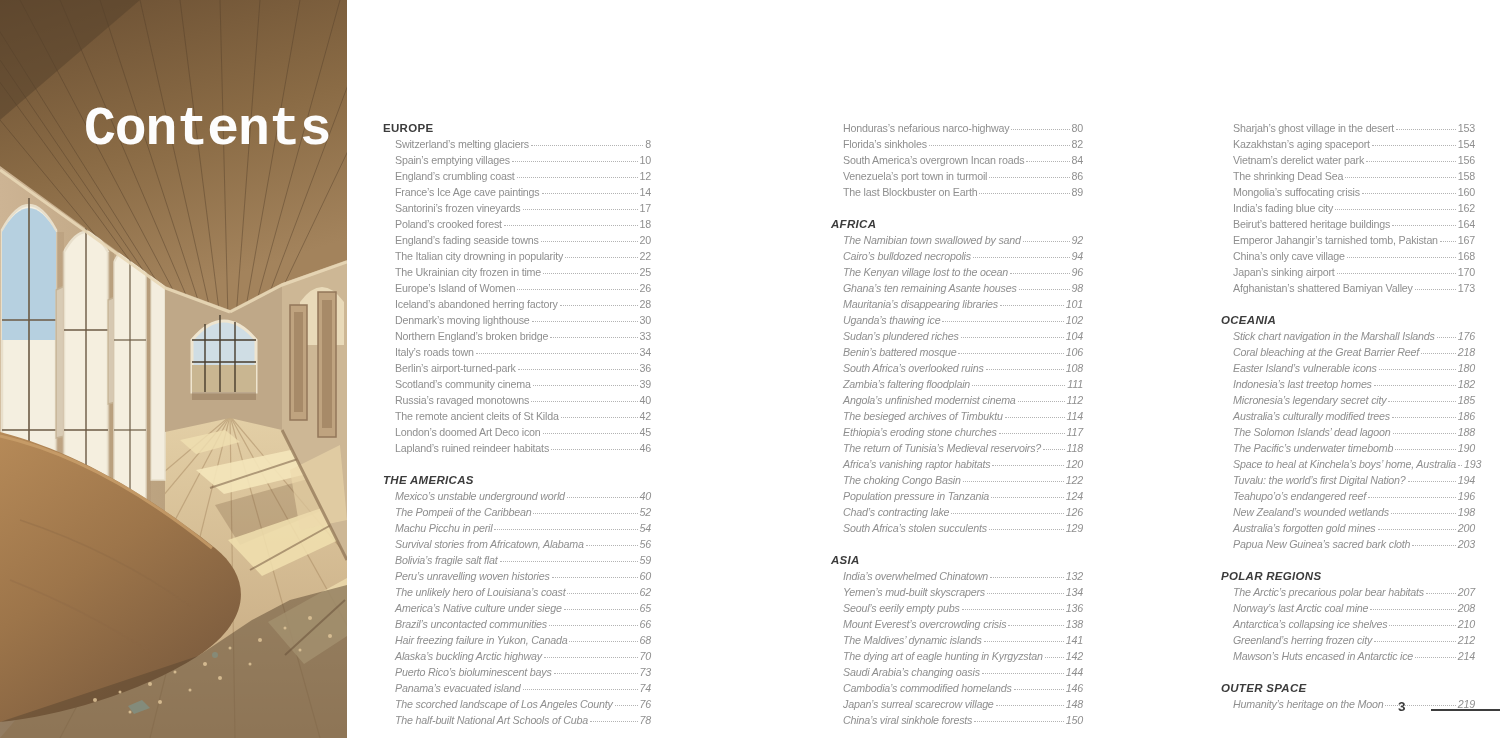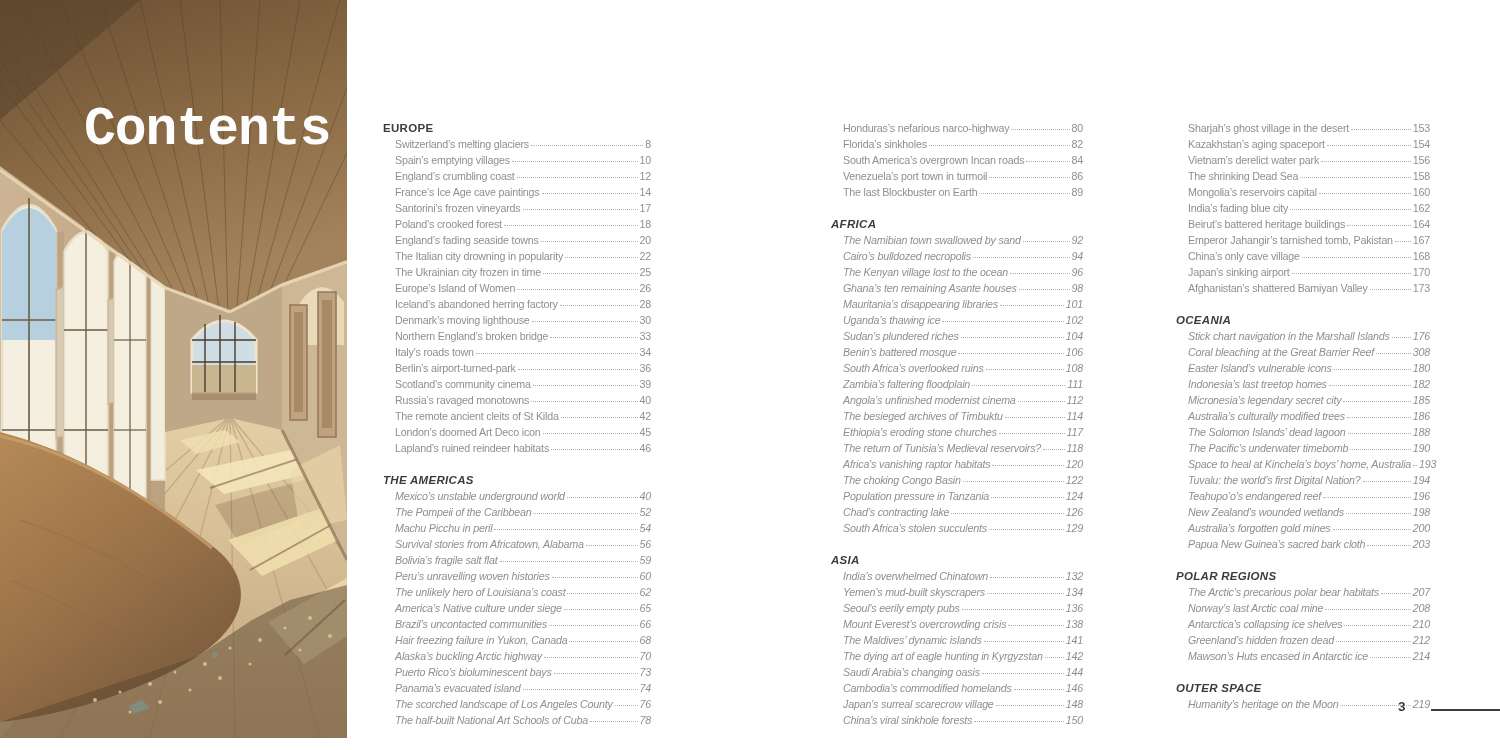--- a/index.html
+++ b/index.html
@@ -9,21 +9,21 @@
   .photo { position:absolute; left:0; top:0; width:347px; height:738px; overflow:hidden;font-family:Liberation Mono, monospace; }
   .photo svg { width:100%; height:100%; display:block; }
   .contents-title {
     position:absolute; left:84px; top:100px;
     font-size:53px; font-weight:bold; color:#fdfdfd; letter-spacing:-1px;
   }
 
   .toc-col { position:absolute; top:76px;margin-top:44px; }
   #col1 { left:383px; width:268px; }
   #col2 { left:831px; width:252px; }
-  #col3 { left:1176px; width:254px; }
+  #col3 { left:1221px; width:254px; }
 
   .toc-block + .toc-block { margin-top:16px;font-style:italic; }
   .toc-header {
     height:16px; line-height:16px; font-size:11.5px; font-weight:bold;
     color:#3c3c3c; letter-spacing:.3px;
   }
   .toc-entry {
     display:flex; align-items:baseline; height:16px; line-height:16px;
     padding-left:12px; font-size:10.7px; letter-spacing:-0.2px; color:#8f8f8f;
   }
@@ -604,21 +604,21 @@
           <span class="t">Vietnam’s derelict water park</span>
           <span class="leader"></span>
           <span class="p">156</span>
         </div>
         <div class="toc-entry">
           <span class="t">The shrinking Dead Sea</span>
           <span class="leader"></span>
           <span class="p">158</span>
         </div>
         <div class="toc-entry">
-          <span class="t">Mongolia’s reservoirs capital</span>
+          <span class="t">Mongolia’s suffocating crisis</span>
           <span class="leader"></span>
           <span class="p">160</span>
         </div>
         <div class="toc-entry">
           <span class="t">India’s fading blue city</span>
           <span class="leader"></span>
           <span class="p">162</span>
         </div>
         <div class="toc-entry">
           <span class="t">Beirut’s battered heritage buildings</span>
@@ -649,21 +649,21 @@
       <div class="toc-block">
         <div class="toc-header">OCEANIA</div>
         <div class="toc-entry">
           <span class="t">Stick chart navigation in the Marshall Islands</span>
           <span class="leader"></span>
           <span class="p">176</span>
         </div>
         <div class="toc-entry">
           <span class="t">Coral bleaching at the Great Barrier Reef</span>
           <span class="leader"></span>
-          <span class="p">308</span>
+          <span class="p">218</span>
         </div>
         <div class="toc-entry">
           <span class="t">Easter Island’s vulnerable icons</span>
           <span class="leader"></span>
           <span class="p">180</span>
         </div>
         <div class="toc-entry">
           <span class="t">Indonesia’s last treetop homes</span>
           <span class="leader"></span>
           <span class="p">182</span>
@@ -730,21 +730,21 @@
           <span class="t">Norway’s last Arctic coal mine</span>
           <span class="leader"></span>
           <span class="p">208</span>
         </div>
         <div class="toc-entry">
           <span class="t">Antarctica’s collapsing ice shelves</span>
           <span class="leader"></span>
           <span class="p">210</span>
         </div>
         <div class="toc-entry">
-          <span class="t">Greenland’s hidden frozen dead</span>
+          <span class="t">Greenland’s herring frozen city</span>
           <span class="leader"></span>
           <span class="p">212</span>
         </div>
         <div class="toc-entry">
           <span class="t">Mawson’s Huts encased in Antarctic ice</span>
           <span class="leader"></span>
           <span class="p">214</span>
         </div>
       </div>
       <div class="toc-block">

